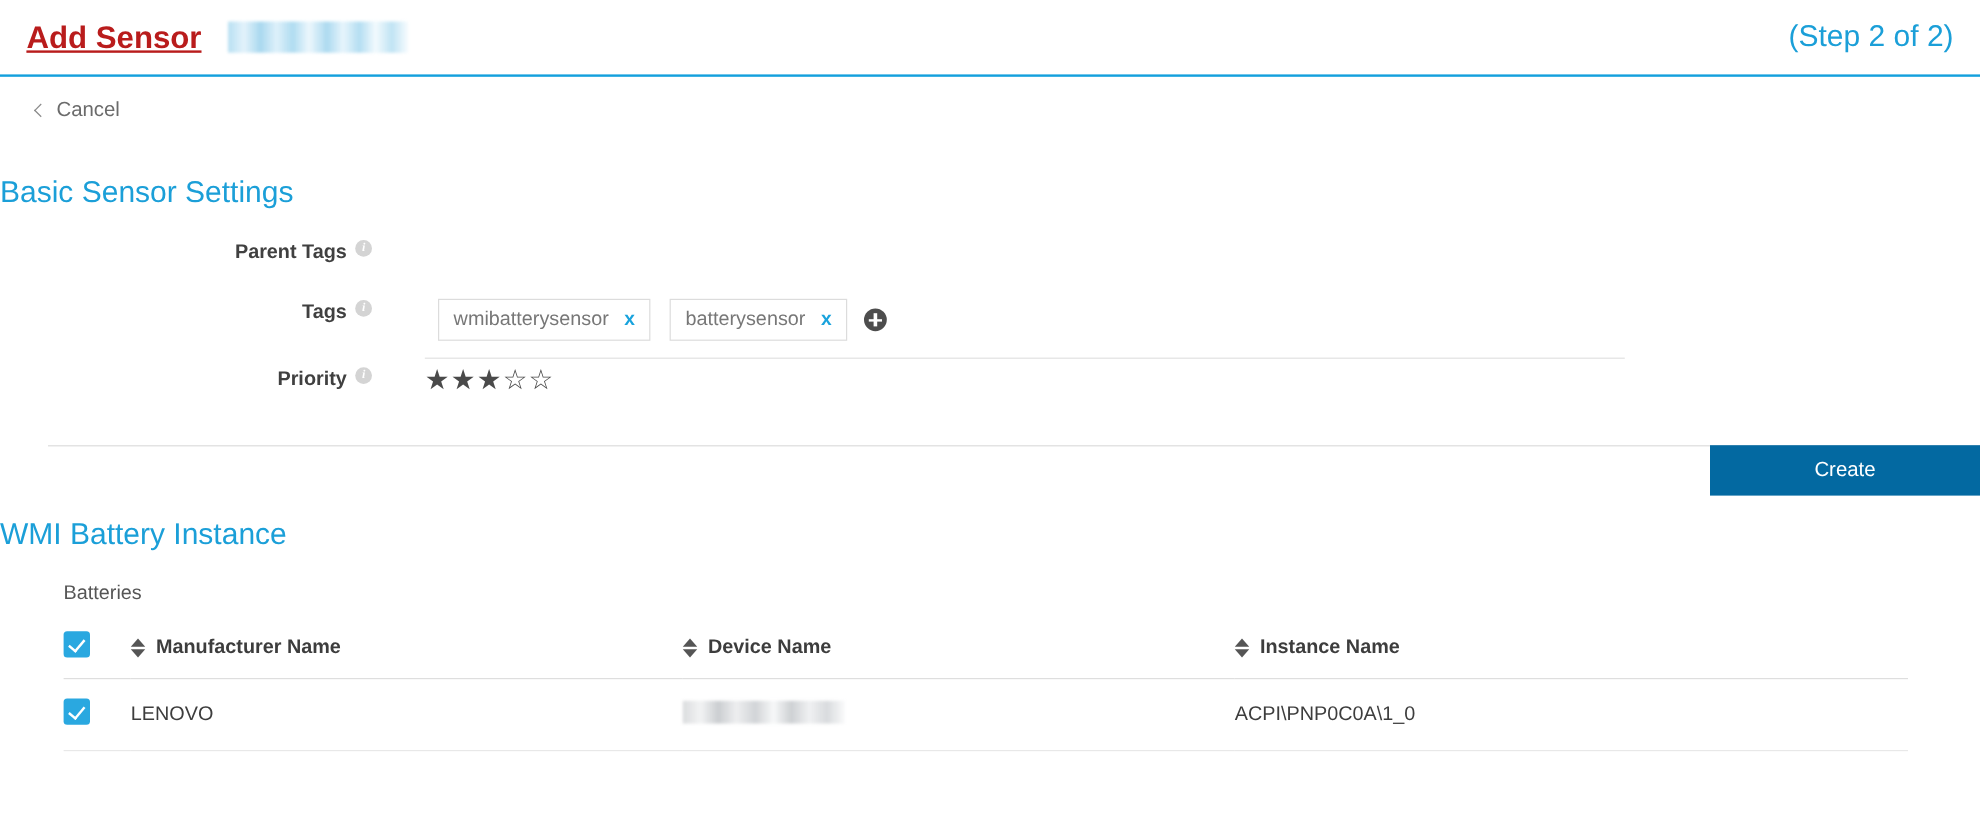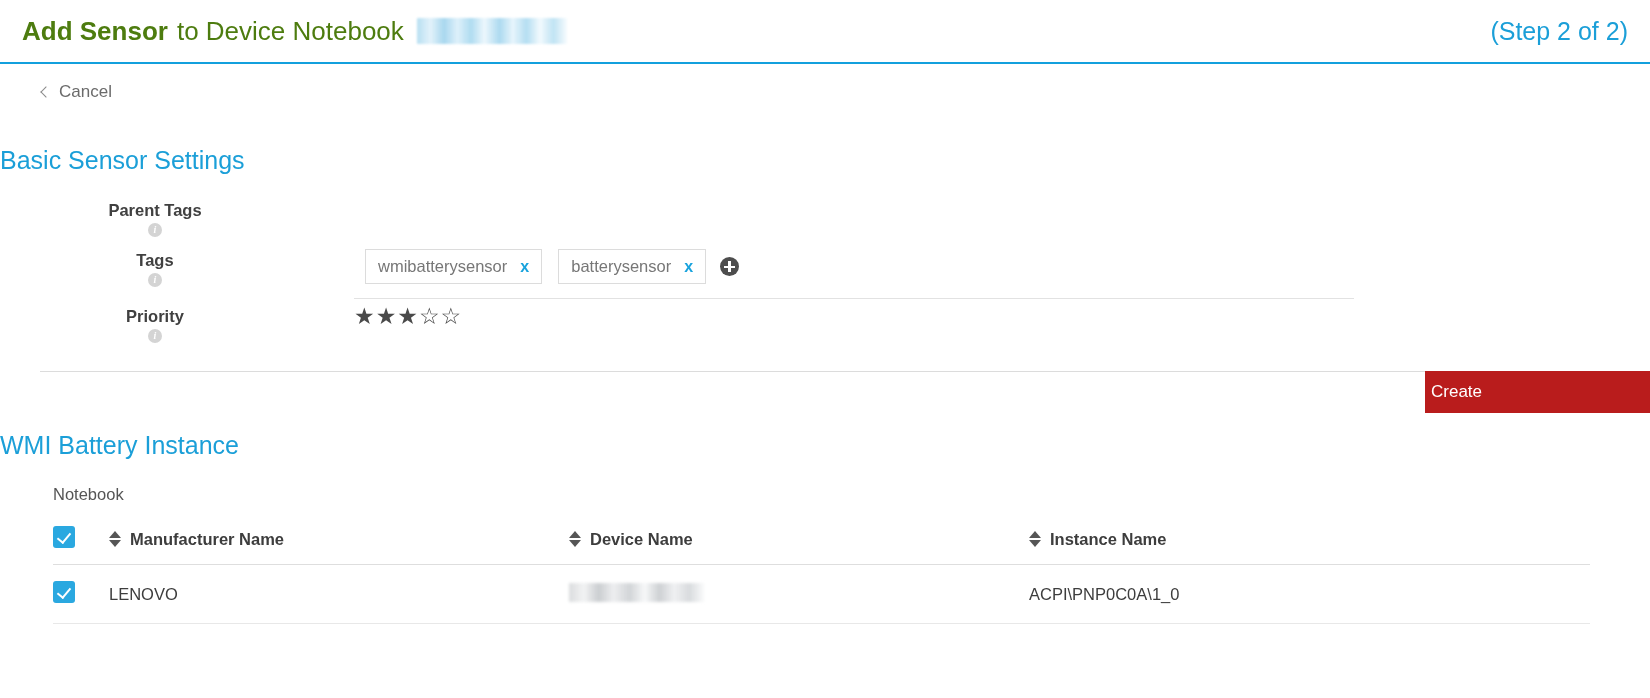--- a/index.html
+++ b/index.html
@@ -15,25 +15,26 @@
   .page-header {
     position: relative;
     height: 64px;
     border-bottom: 2px solid #13a0dd;
     display: flex;
     align-items: center;
     padding: 0 22px;
   }
   .header-title {
     font-size: 26px;
-    color: #4d7c0f;
+    color: #b91c1c;
     font-weight: 400;
     white-space: nowrap;
     display: flex;
     align-items: center;
+    text-decoration: underline;
   }
   .header-title .strong { font-weight: bold; margin-right: 9px; }
   .header-title .rest { font-weight: 400; }
   .redacted {
     display: inline-block;
     margin-left: 13px;
     width: 150px;
     height: 26px;
     border-radius: 1px;
     background:
@@ -58,21 +59,21 @@
     right: 22px;
     top: 50%;
     transform: translateY(-50%);
     font-size: 25px;
     color: #1b9fd8;
     white-space: nowrap;
   }
 
   
   .cancel-bar {
-    padding: 18px 0 0 42px;
+    padding: 18px 0 0 30px;
     height: 52px;
   }
   .cancel-link {
     display: inline-flex;
     align-items: center;
     gap: 9px;
     font-size: 17px;
     color: #6b6b6b;
     cursor: pointer;
     text-decoration: none;
@@ -108,21 +109,20 @@
     text-align: right;
     padding-right: 0;
     font-size: 16.5px;
     color: #404040;
     font-weight: bold;
     display: flex;
     justify-content: flex-end;
     align-items: center;
     gap: 7px;
     padding-top: 4px;
-    flex-direction: column;
   }
   .info-icon {
     display: inline-flex;
     align-items: center;
     justify-content: center;
     width: 14px; height: 14px;
     border-radius: 50%;
     background: #d4d4d4;
     color: #ffffff;
     font-size: 10px;
@@ -202,27 +202,27 @@
     position: absolute;
     left: 40px; right: 0; top: 0;
     border-top: 1px solid #dcdcdc;
   }
   .create-btn {
     position: absolute;
     right: 0;
     top: 0;
     width: 225px;
     height: 42px;
-    background: #b91c1c;
+    background: #0369a1;
     color: #ffffff;
     border: none;
     font-size: 17px;
     font-family: "Liberation Sans", sans-serif;
     cursor: pointer;
-    text-align: left;
+    text-align: center;
   }
 
   
   #wmi-section-title { margin-top: 4px; }
   .batteries-label {
     padding-left: 53px;
     margin-top: 25px;
     font-size: 16.5px;
     color: #555555;
   }
@@ -311,21 +311,20 @@
         rgba(212,215,218,.9) 89%,
         rgba(247,248,249,.7) 100%);
   }
 </style>
 </head>
 <body>
 
 <div class="page-header">
   <div class="header-title">
     <span class="strong">Add Sensor</span>
-    <span class="rest">to Device Notebook</span>
     <span class="redacted"></span>
   </div>
   <div class="step-label">(Step 2 of 2)</div>
 </div>
 
 <div class="cancel-bar">
   <a class="cancel-link">
     <span class="chev-left"></span>
     <span>Cancel</span>
   </a>
@@ -380,21 +379,21 @@
   </div>
 </div>
 
 <div class="create-zone">
   <div class="hr-line"></div>
   <button class="create-btn">Create</button>
 </div>
 
 <h2 class="section-title" id="wmi-section-title">WMI Battery Instance</h2>
 
-<div class="batteries-label">Notebook</div>
+<div class="batteries-label">Batteries</div>
 
 <div class="table-wrap">
   <table class="batteries">
     <colgroup>
       <col class="col-check">
       <col class="col-mfr">
       <col class="col-dev">
       <col>
     </colgroup>
     <thead>

